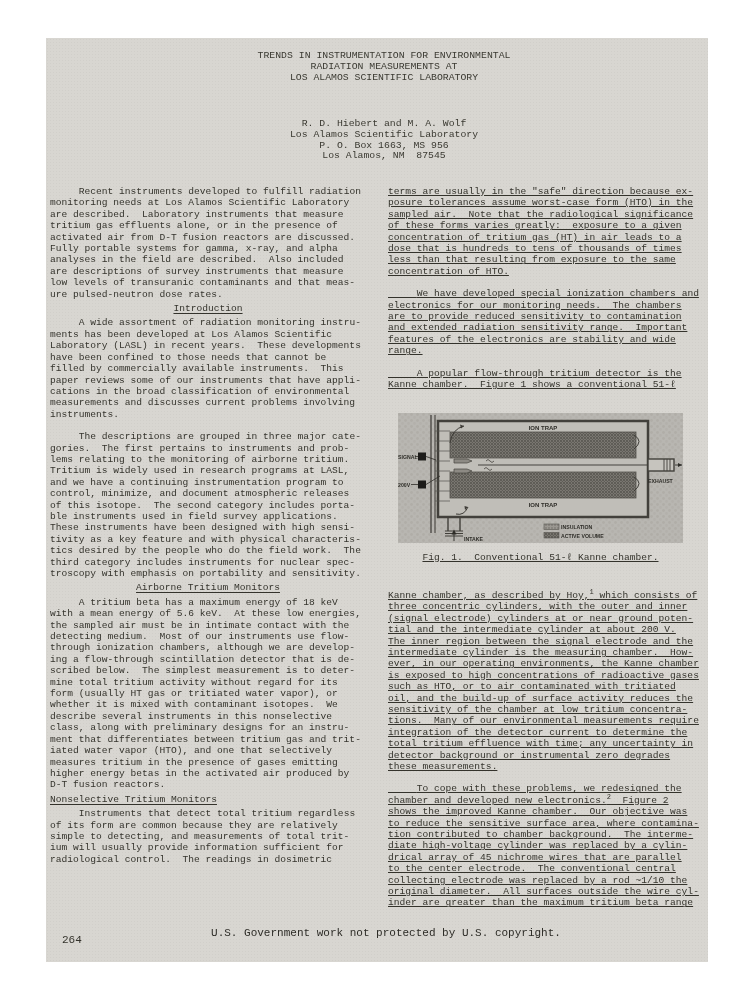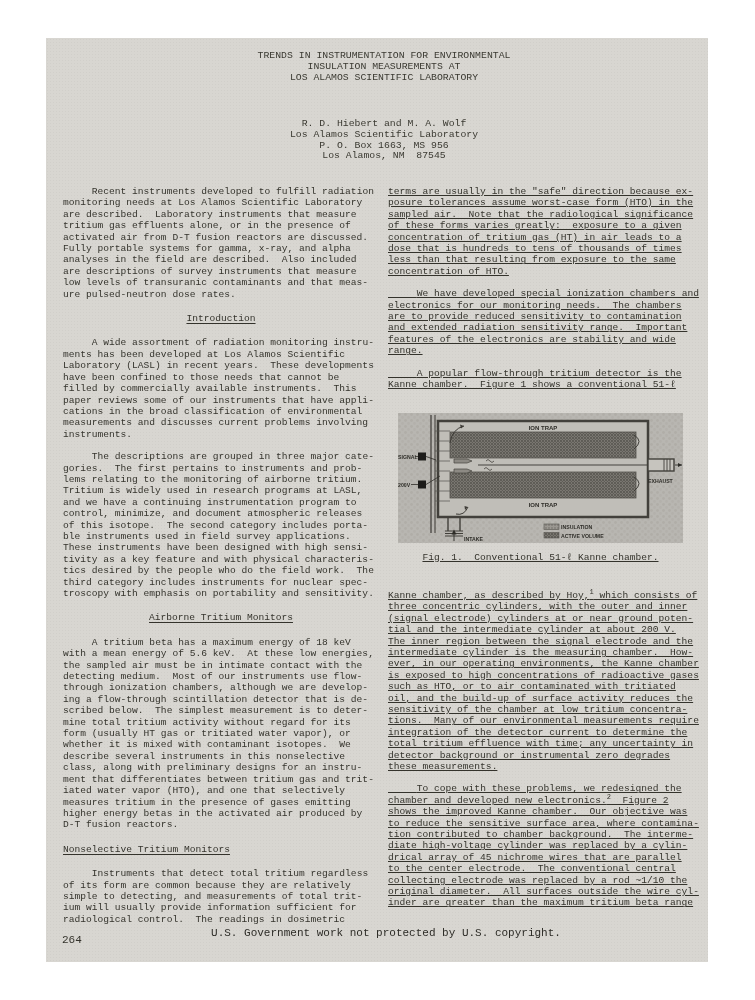--- a/index.html
+++ b/index.html
@@ -20,25 +20,25 @@
     position:absolute;left:0;width:100%;text-align:center;
     white-space:pre-wrap;transform:translateX(7px);
     font-size:9.8px;color:#3a3931;
   }
   .title-block{top:12px;line-height:11.2px;}
   .author-block{top:81px;line-height:10.8px;}
   .col{
     position:absolute;top:148px;width:316px;
     font-size:9.6px;line-height:11.4px;color:#34332c;
   }
-  .col-left{left:17px;}
+  .col-left{left:4px;}
   .col-right{left:342px;text-decoration:underline;}
   .para{white-space:pre-wrap;margin:0;}
   .para + .para{margin-top:11px;}
-  .heading{margin:13px 0;text-align:center;}
+  .heading{margin:3px 0;text-align:center;}
   .heading.left-align{text-align:left;}
   .heading span{text-decoration:underline;text-underline-offset:2px;}
   sup{vertical-align:super;font-size:7px;line-height:0;}
   .figure-wrap{margin:22px 0 0 10px;width:285px;}
   .figure-wrap svg{display:block;}
   .fig-caption{
     margin:9px 0 0 10px;width:285px;text-align:center;
     white-space:pre;font-size:9.6px;
   }
   .p-after-fig{margin-top:27px;}
@@ -54,21 +54,21 @@
     font-family:"Liberation Sans","DejaVu Sans",sans-serif;
     font-weight:bold;fill:#2e2d28;
   }
 </style>
 </head>
 <body>
 
 <div class="paper">
 
   <div class="centerblock title-block">TRENDS IN INSTRUMENTATION FOR ENVIRONMENTAL
-INSULATION MEASUREMENTS AT
+RADIATION MEASUREMENTS AT
 LOS ALAMOS SCIENTIFIC LABORATORY</div>
 
   <div class="centerblock author-block">R. D. Hiebert and M. A. Wolf
 Los Alamos Scientific Laboratory
 P. O. Box 1663, MS 956
 Los Alamos, NM  87545</div>
 
   <div class="col col-left">
     <p class="para">     Recent instruments developed to fulfill radiation
 monitoring needs at Los Alamos Scientific Laboratory

